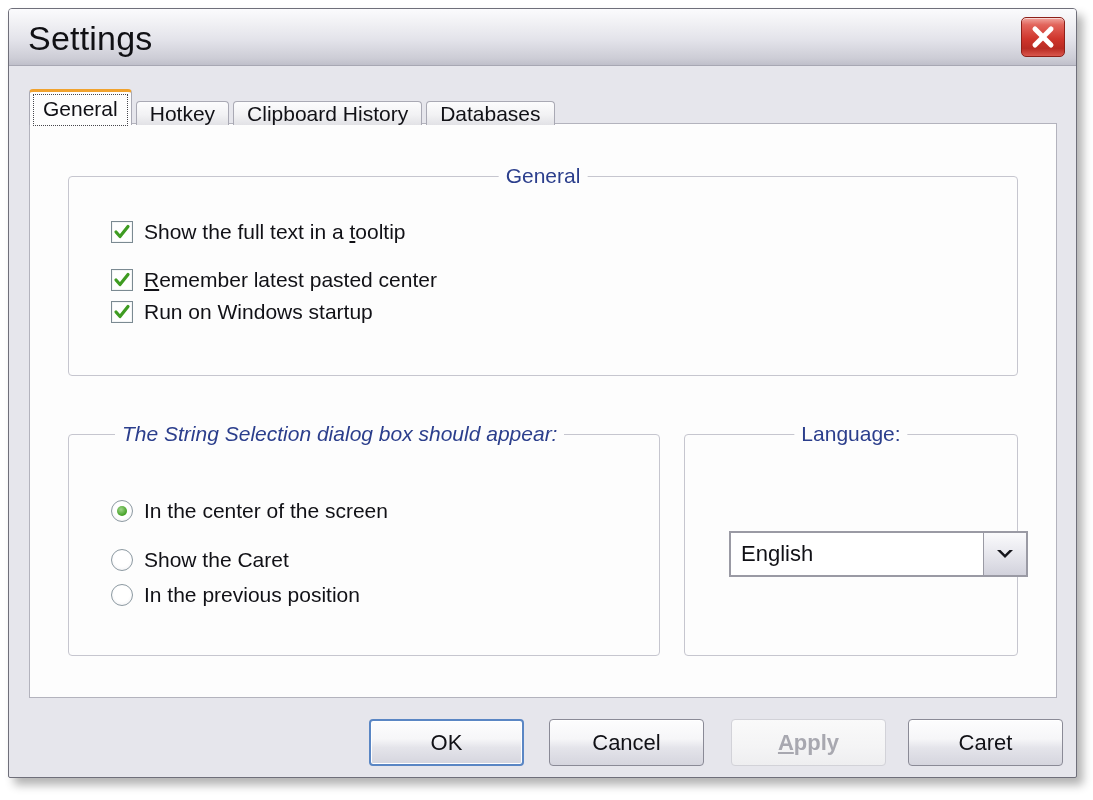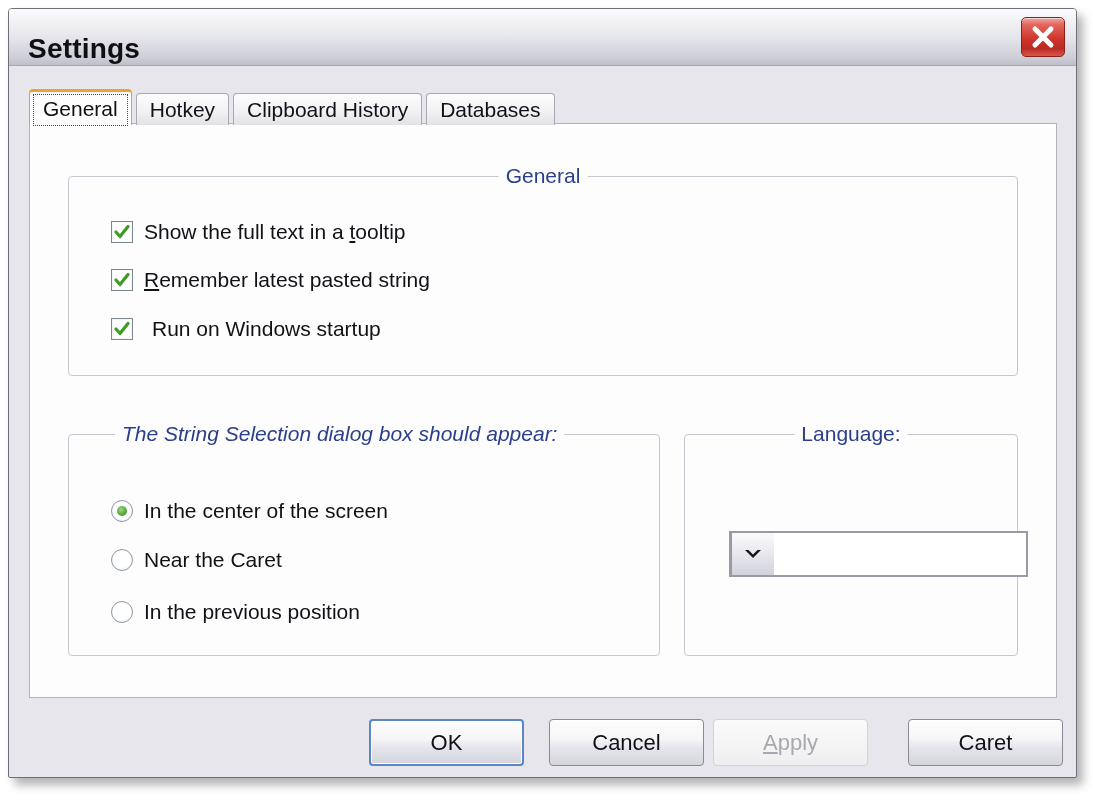--- a/index.html
+++ b/index.html
@@ -34,23 +34,23 @@
     position: relative;
     height: 57px;
     background: linear-gradient(to bottom,
         #fbfbfd 0%, #f2f2f5 22%, #e3e3ea 55%, #cdcdd6 88%, #bfbfca 100%);
     border-bottom: 1px solid #a7a7b3;
     box-sizing: border-box;
   }
   .title-text {
     position: absolute;
     left: 19px;
-    top: 24px;
-    font-size: 28px;
-    font-weight: bold;
+    top: 10px;
+    font-size: 34px;
+    font-weight: normal;
     color: #101014;
     letter-spacing: 0.2px;
     white-space: nowrap;
   }
   .close-button {
     position: absolute;
     right: 11px;
     top: 8px;
     width: 44px;
     height: 40px;
@@ -68,21 +68,21 @@
     position: absolute;
     left: 20px;
     top: 82px;
     height: 34px;
     display: flex;
     align-items: flex-end;
     z-index: 5;
   }
   .tab {
     position: relative;
-    height: 32px;
+    height: 24px;
     padding: 0 13px;
     display: flex;
     align-items: center;
     justify-content: center;
     font-size: 21px;
     color: #111116;
     background: linear-gradient(to bottom, #fcfcfd 0%, #f2f2f4 55%, #e2e2e6 100%);
     border: 1px solid #a9a9b4;
     border-bottom: none;
     border-radius: 4px 4px 0 0;
@@ -258,21 +258,21 @@
   .btn.disabled {
     color: #a8a8b0;
     background: linear-gradient(to bottom, #fafafa 0%, #f4f4f5 60%, #eeeef0 100%);
     border: 1px solid #d2d2d8;
     box-shadow: none;
   }
   .btn u { text-decoration: underline; }
 
   #btn-ok     { left: 360px; }
   #btn-cancel { left: 540px; }
-  #btn-apply  { left: 704px; }
+  #btn-apply  { left: 722px; font-weight: bold; }
   #btn-help   { left: 899px; }
 </style>
 </head>
 <body>
 
 <div class="dialog">
 
   <div class="titlebar">
     <div class="title-text">Settings</div>
     <div class="close-button">
@@ -314,56 +314,57 @@
         </span>
         <span class="option-label"><span>Show the full text in a </span><u>t</u><span>ooltip</span></span>
       </div>
 
       <div class="check-row" style="left:42px; top:92px;">
         <span class="checkbox-box">
           <svg width="18" height="18" viewBox="0 0 18 18">
             <path d="M3 9 L7 13.5 L15 3.5" stroke="#3f9c22" stroke-width="3.2" fill="none" stroke-linecap="round" stroke-linejoin="round"></path>
           </svg>
         </span>
-        <span class="option-label"><span></span><u>R</u><span>emember latest pasted string</span></span>
-      </div>
-
-      <div class="check-row" style="left:42px; top:141px;gap:8px;">
+        <span class="option-label"><span></span><u>R</u><span>emember latest pasted center</span></span>
+      </div>
+
+      <div class="check-row" style="left:42px; top:124px;">
         <span class="checkbox-box">
           <svg width="18" height="18" viewBox="0 0 18 18">
             <path d="M3 9 L7 13.5 L15 3.5" stroke="#3f9c22" stroke-width="3.2" fill="none" stroke-linecap="round" stroke-linejoin="round"></path>
           </svg>
         </span>
         <span class="option-label"><span>Run on Windows startup</span></span>
       </div>
     </div>
 
     <div class="groupbox" id="group-position">
       <div class="group-legend left">The String Selection dialog box should appear:</div>
 
       <div class="radio-row" style="left:42px; top:65px;">
         <span class="radio-circle checked"></span>
         <span class="option-label">In the center of the screen</span>
       </div>
 
       <div class="radio-row" style="left:42px; top:114px;">
         <span class="radio-circle"></span>
-        <span class="option-label">Near the Caret</span>
-      </div>
-
-      <div class="radio-row" style="left:42px; top:166px;">
+        <span class="option-label">Show the Caret</span>
+      </div>
+
+      <div class="radio-row" style="left:42px; top:149px;">
         <span class="radio-circle"></span>
         <span class="option-label">In the previous position</span>
       </div>
     </div>
 
     <div class="groupbox" id="group-language">
       <div class="group-legend center">Language:</div>
 
       <div class="combobox">
+        <span class="combo-value">English</span>
         <span class="combo-arrow">
           <svg width="20" height="14" viewBox="0 0 20 14">
             <path d="M2 3 L10 11 L18 3 L14.5 3 L10 7.4 L5.5 3 Z" fill="#16161c"></path>
           </svg>
         </span>
       </div>
     </div>
 
   </div>
 

